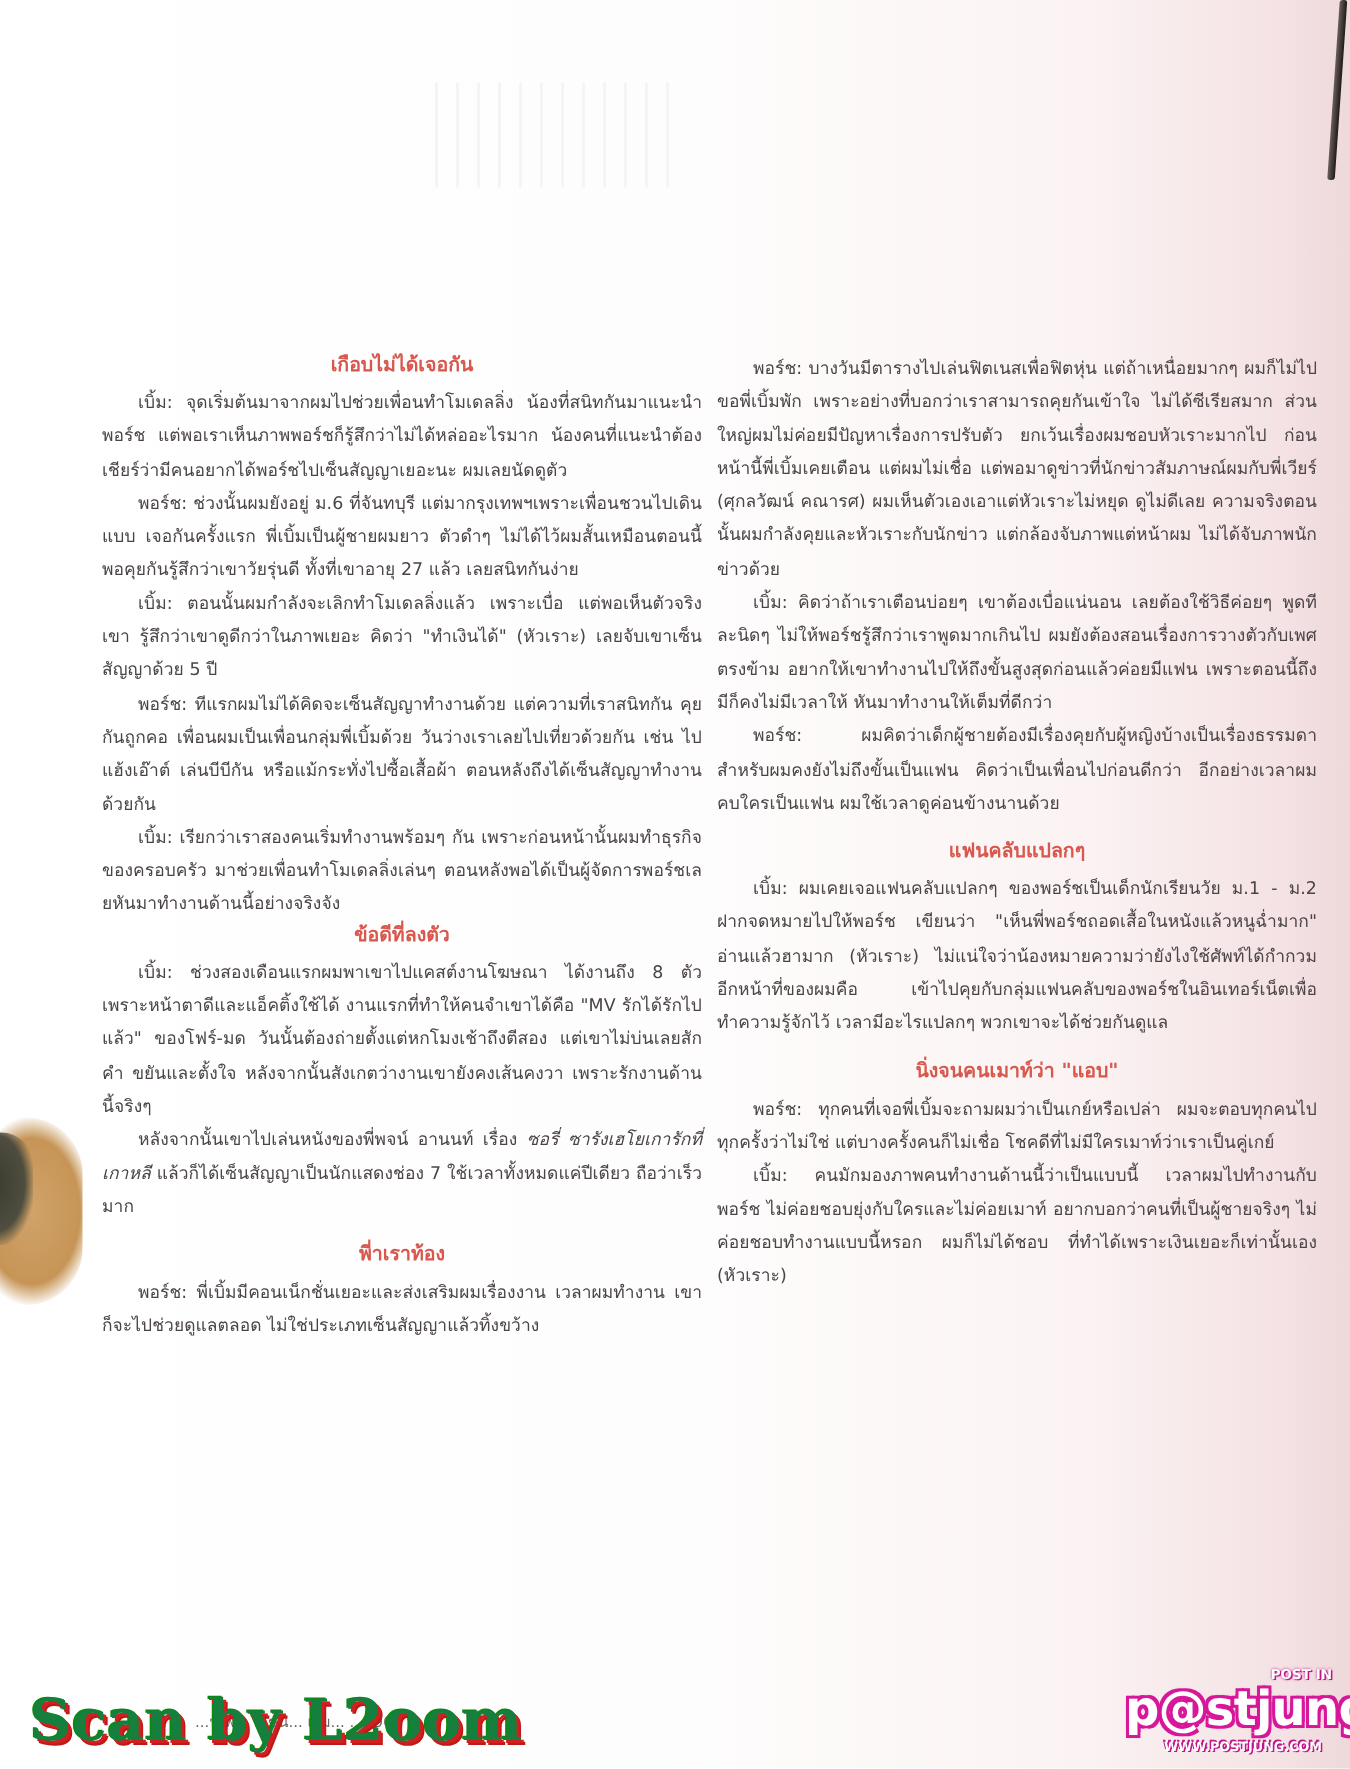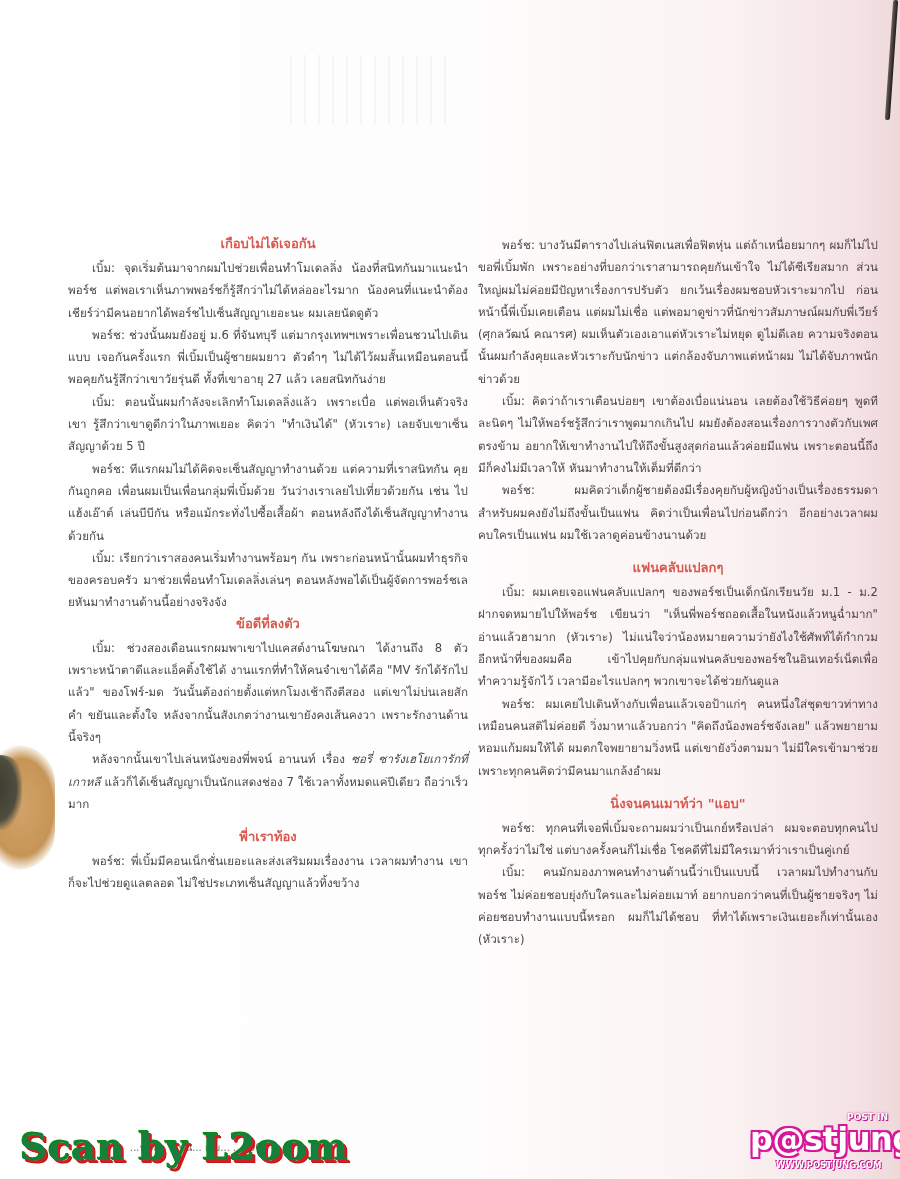--- a/index.html
+++ b/index.html
@@ -89,21 +89,20 @@
     <div class="heading spaced">พี่าเราท้อง</div>
     <p class="para">พอร์ช: พี่เบิ้มมีคอนเน็กชั่นเยอะและส่งเสริมผมเรื่องงาน เวลาผมทำงาน เขาก็จะไปช่วยดูแลตลอด ไม่ใช่ประเภทเซ็นสัญญาแล้วทิ้งขว้าง</p>
   </div>
 
   <div class="col col-right">
     <p class="para">พอร์ช: บางวันมีตารางไปเล่นฟิตเนสเพื่อฟิตหุ่น แต่ถ้าเหนื่อยมากๆ ผมก็ไม่ไป ขอพี่เบิ้มพัก เพราะอย่างที่บอกว่าเราสามารถคุยกันเข้าใจ ไม่ได้ซีเรียสมาก ส่วนใหญ่ผมไม่ค่อยมีปัญหาเรื่องการปรับตัว ยกเว้นเรื่องผมชอบหัวเราะมากไป ก่อนหน้านี้พี่เบิ้มเคยเตือน แต่ผมไม่เชื่อ แต่พอมาดูข่าวที่นักข่าวสัมภาษณ์ผมกับพี่เวียร์ (ศุกลวัฒน์ คณารศ) ผมเห็นตัวเองเอาแต่หัวเราะไม่หยุด ดูไม่ดีเลย ความจริงตอนนั้นผมกำลังคุยและหัวเราะกับนักข่าว แต่กล้องจับภาพแต่หน้าผม ไม่ได้จับภาพนักข่าวด้วย</p>
     <p class="para">เบิ้ม: คิดว่าถ้าเราเตือนบ่อยๆ เขาต้องเบื่อแน่นอน เลยต้องใช้วิธีค่อยๆ พูดทีละนิดๆ ไม่ให้พอร์ชรู้สึกว่าเราพูดมากเกินไป ผมยังต้องสอนเรื่องการวางตัวกับเพศตรงข้าม อยากให้เขาทำงานไปให้ถึงขั้นสูงสุดก่อนแล้วค่อยมีแฟน เพราะตอนนี้ถึงมีก็คงไม่มีเวลาให้ หันมาทำงานให้เต็มที่ดีกว่า</p>
     <p class="para">พอร์ช: ผมคิดว่าเด็กผู้ชายต้องมีเรื่องคุยกับผู้หญิงบ้างเป็นเรื่องธรรมดา สำหรับผมคงยังไม่ถึงขั้นเป็นแฟน คิดว่าเป็นเพื่อนไปก่อนดีกว่า อีกอย่างเวลาผมคบใครเป็นแฟน ผมใช้เวลาดูค่อนข้างนานด้วย</p>
     <div class="heading spaced">แฟนคลับแปลกๆ</div>
     <p class="para">เบิ้ม: ผมเคยเจอแฟนคลับแปลกๆ ของพอร์ชเป็นเด็กนักเรียนวัย ม.1 - ม.2 ฝากจดหมายไปให้พอร์ช เขียนว่า "เห็นพี่พอร์ชถอดเสื้อในหนังแล้วหนูฉ่ำมาก" อ่านแล้วฮามาก (หัวเราะ) ไม่แน่ใจว่าน้องหมายความว่ายังไงใช้ศัพท์ได้กำกวม อีกหน้าที่ของผมคือ เข้าไปคุยกับกลุ่มแฟนคลับของพอร์ชในอินเทอร์เน็ตเพื่อทำความรู้จักไว้ เวลามีอะไรแปลกๆ พวกเขาจะได้ช่วยกันดูแล</p>
-    <p class="para">พอร์ช: ผมเคยไปเดินห้างกับเพื่อนแล้วเจอป้าแก่ๆ คนหนึ่งใส่ชุดขาวท่าทางเหมือนคนสติไม่ค่อยดี วิ่งมาหาแล้วบอกว่า "คิดถึงน้องพอร์ชจังเลย" แล้วพยายามหอมแก้มผมให้ได้ ผมตกใจพยายามวิ่งหนี แต่เขายังวิ่งตามมา ไม่มีใครเข้ามาช่วย เพราะทุกคนคิดว่ามีคนมาแกล้งอำผม</p>
     <div class="heading spaced">นิ่งจนคนเมาท์ว่า "แอบ"</div>
     <p class="para">พอร์ช: ทุกคนที่เจอพี่เบิ้มจะถามผมว่าเป็นเกย์หรือเปล่า ผมจะตอบทุกคนไปทุกครั้งว่าไม่ใช่ แต่บางครั้งคนก็ไม่เชื่อ โชคดีที่ไม่มีใครเมาท์ว่าเราเป็นคู่เกย์</p>
     <p class="para">เบิ้ม: คนมักมองภาพคนทำงานด้านนี้ว่าเป็นแบบนี้ เวลาผมไปทำงานกับพอร์ช ไม่ค่อยชอบยุ่งกับใครและไม่ค่อยเมาท์ อยากบอกว่าคนที่เป็นผู้ชายจริงๆ ไม่ค่อยชอบทำงานแบบนี้หรอก ผมก็ไม่ได้ชอบ ที่ทำได้เพราะเงินเยอะก็เท่านั้นเอง (หัวเราะ)</p>
   </div>
 
   <div class="footer-code">...นเพื่... ...ชั่น... เริ่ม... ...5960</div>
   <div class="watermark">Scan by L2oom</div>
 
   <div class="logo">
     <div class="logo-post-in">POST IN</div>

